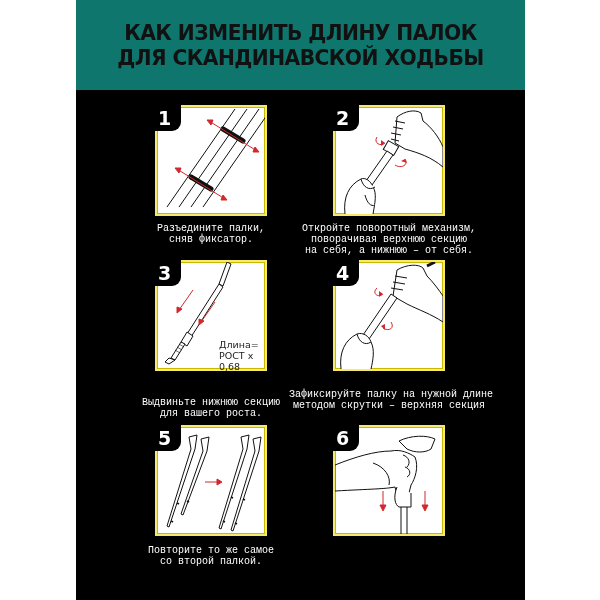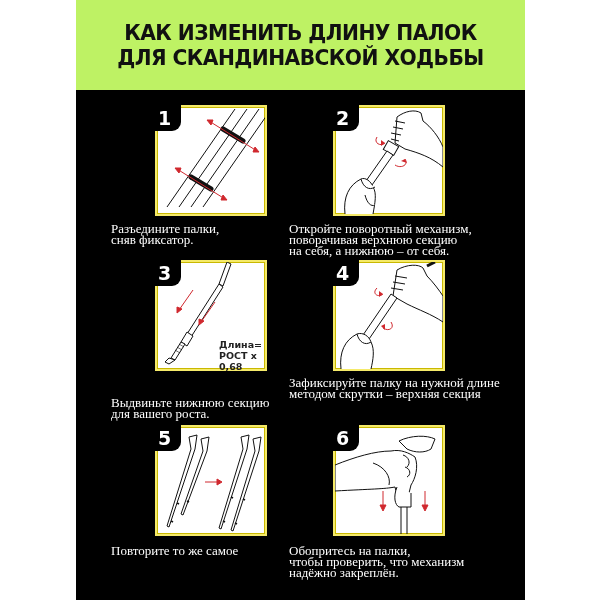--- a/index.html
+++ b/index.html
@@ -1,29 +1,29 @@
 <!DOCTYPE html>
 <html><head>
 <meta charset="utf-8">
 <style>
   html,body{margin:0;padding:0;background:#fff;}
   body{width:600px;height:600px;position:relative;overflow:hidden;font-family:"DejaVu Sans",sans-serif;}
   .page{position:absolute;left:76px;top:0;width:449px;height:600px;background:#000;}
-  .header{position:absolute;left:0;top:0;width:449px;height:90px;background:#bef264;}
+  .header{position:absolute;left:0;top:0;width:449px;height:90px;background:#0f766e;}
   .title-line{position:absolute;left:0;width:449px;text-align:center;color:#111;font-family:"DejaVu Sans",sans-serif;font-weight:bold;font-size:22px;letter-spacing:-0.6px;transform:scaleX(0.92);transform-origin:center;}
   .t1{top:20px;}
   .t2{top:45px;}
   .panel{position:absolute;width:112px;height:111px;}
   .box{position:absolute;left:0;top:0;width:108px;height:107px;background:#fff;border:2px solid #f5ea6a;box-shadow:0 0 0 1px #c9b800 inset;}
   .box svg{position:absolute;left:0;top:0;}
   .notch{position:absolute;left:-2px;top:-2px;width:26px;height:26px;background:#000;border-bottom-right-radius:9px;}
   .num{position:absolute;left:3px;top:2px;color:#fff;font-weight:bold;font-size:19px;font-family:"DejaVu Sans",sans-serif;}
-  .caption{position:absolute;width:200px;color:#fff;font-size:13px;line-height:11px;font-family:Liberation Serif, serif;}
+  .caption{position:absolute;width:200px;text-align:center;color:#fff;font-size:10px;line-height:11px;font-family:Liberation Mono, monospace;}
   .caption div{white-space:nowrap;}
-  .formula{position:absolute;left:62px;top:77px;font-size:9.5px;line-height:11px;color:#222;font-family:"DejaVu Sans",sans-serif;font-weight:bold;}
+  .formula{position:absolute;left:62px;top:77px;font-size:9.5px;line-height:11px;color:#222;font-family:"DejaVu Sans",sans-serif;}
 </style>
 </head>
 <body>
 
 <div class="page">
   <div class="header">
     <div class="title-line t1">КАК ИЗМЕНИТЬ ДЛИНУ ПАЛОК</div>
     <div class="title-line t2">ДЛЯ СКАНДИНАВСКОЙ ХОДЬБЫ</div>
   </div>
 
@@ -147,21 +147,21 @@
         <g fill="#d0282e">
             <polygon points="48,32 44,29 44,35"></polygon>
             <polygon points="46,64 50,62 50,68"></polygon>
           </g>
       </svg>
       <div class="notch">
           <span class="num">4</span>
         </div>
     </div>
   </div>
-  <div class="caption" style="left:213px;top:377px;">
+  <div class="caption" style="left:213px;top:389px;">
     <div>Зафиксируйте палку на нужной длине</div>
     <div>методом скрутки – верхняя секция</div>
   </div>
 
   <div class="panel" style="left:79px;top:425px;">
     <div class="box">
       <svg width="108" height="107" viewBox="0 0 108 107">
         <g stroke="#111" stroke-width="1" fill="#fff">
           <path d="M32 10 L40 8 L38 22 L12 100 L10 99 L34 22 Z"></path>
           <path d="M44 12 L52 10 L50 24 L26 88 L24 87 L46 24 Z"></path>
@@ -182,20 +182,21 @@
             <polygon points="65,55 60,52 60,58"></polygon>
         </g>
       </svg>
       <div class="notch">
           <span class="num">5</span>
         </div>
     </div>
   </div>
   <div class="caption" style="left:35px;top:545px;">
     <div>Повторите то же самое</div>
+    <div>со второй палкой.</div>
   </div>
 
   <div class="panel" style="left:257px;top:425px;">
     <div class="box">
       <svg width="108" height="107" viewBox="0 0 108 107">
         <g stroke="#111" stroke-width="1" fill="#fff">
           <path d="M64 14 C76 8 92 8 100 12 L96 22 C90 26 80 26 72 22 Z"></path>
           <path d="M0 38 C20 30 40 24 56 24 C66 22 74 26 80 30 C84 40 80 52 76 58 L74 66 L62 68 L60 60 C50 62 36 62 0 64 Z"></path>
           <path d="M68 28 C74 30 76 36 72 40 M70 40 C76 42 76 48 72 50"></path>
           <path d="M38 36 C50 40 56 50 54 58"></path>
@@ -208,18 +209,13 @@
             <polygon points="48,84 45,78 51,78"></polygon>
           <line x1="90" y1="64" x2="90" y2="80"></line>
             <polygon points="90,84 87,78 93,78"></polygon>
         </g>
       </svg>
       <div class="notch">
           <span class="num">6</span>
         </div>
     </div>
   </div>
-  <div class="caption" style="left:213px;top:545px;">
-    <div>Обопритесь на палки,</div>
-    <div>чтобы проверить, что механизм</div>
-    <div>надёжно закреплён.</div>
-  </div>
 </div>
 
 </body></html>

